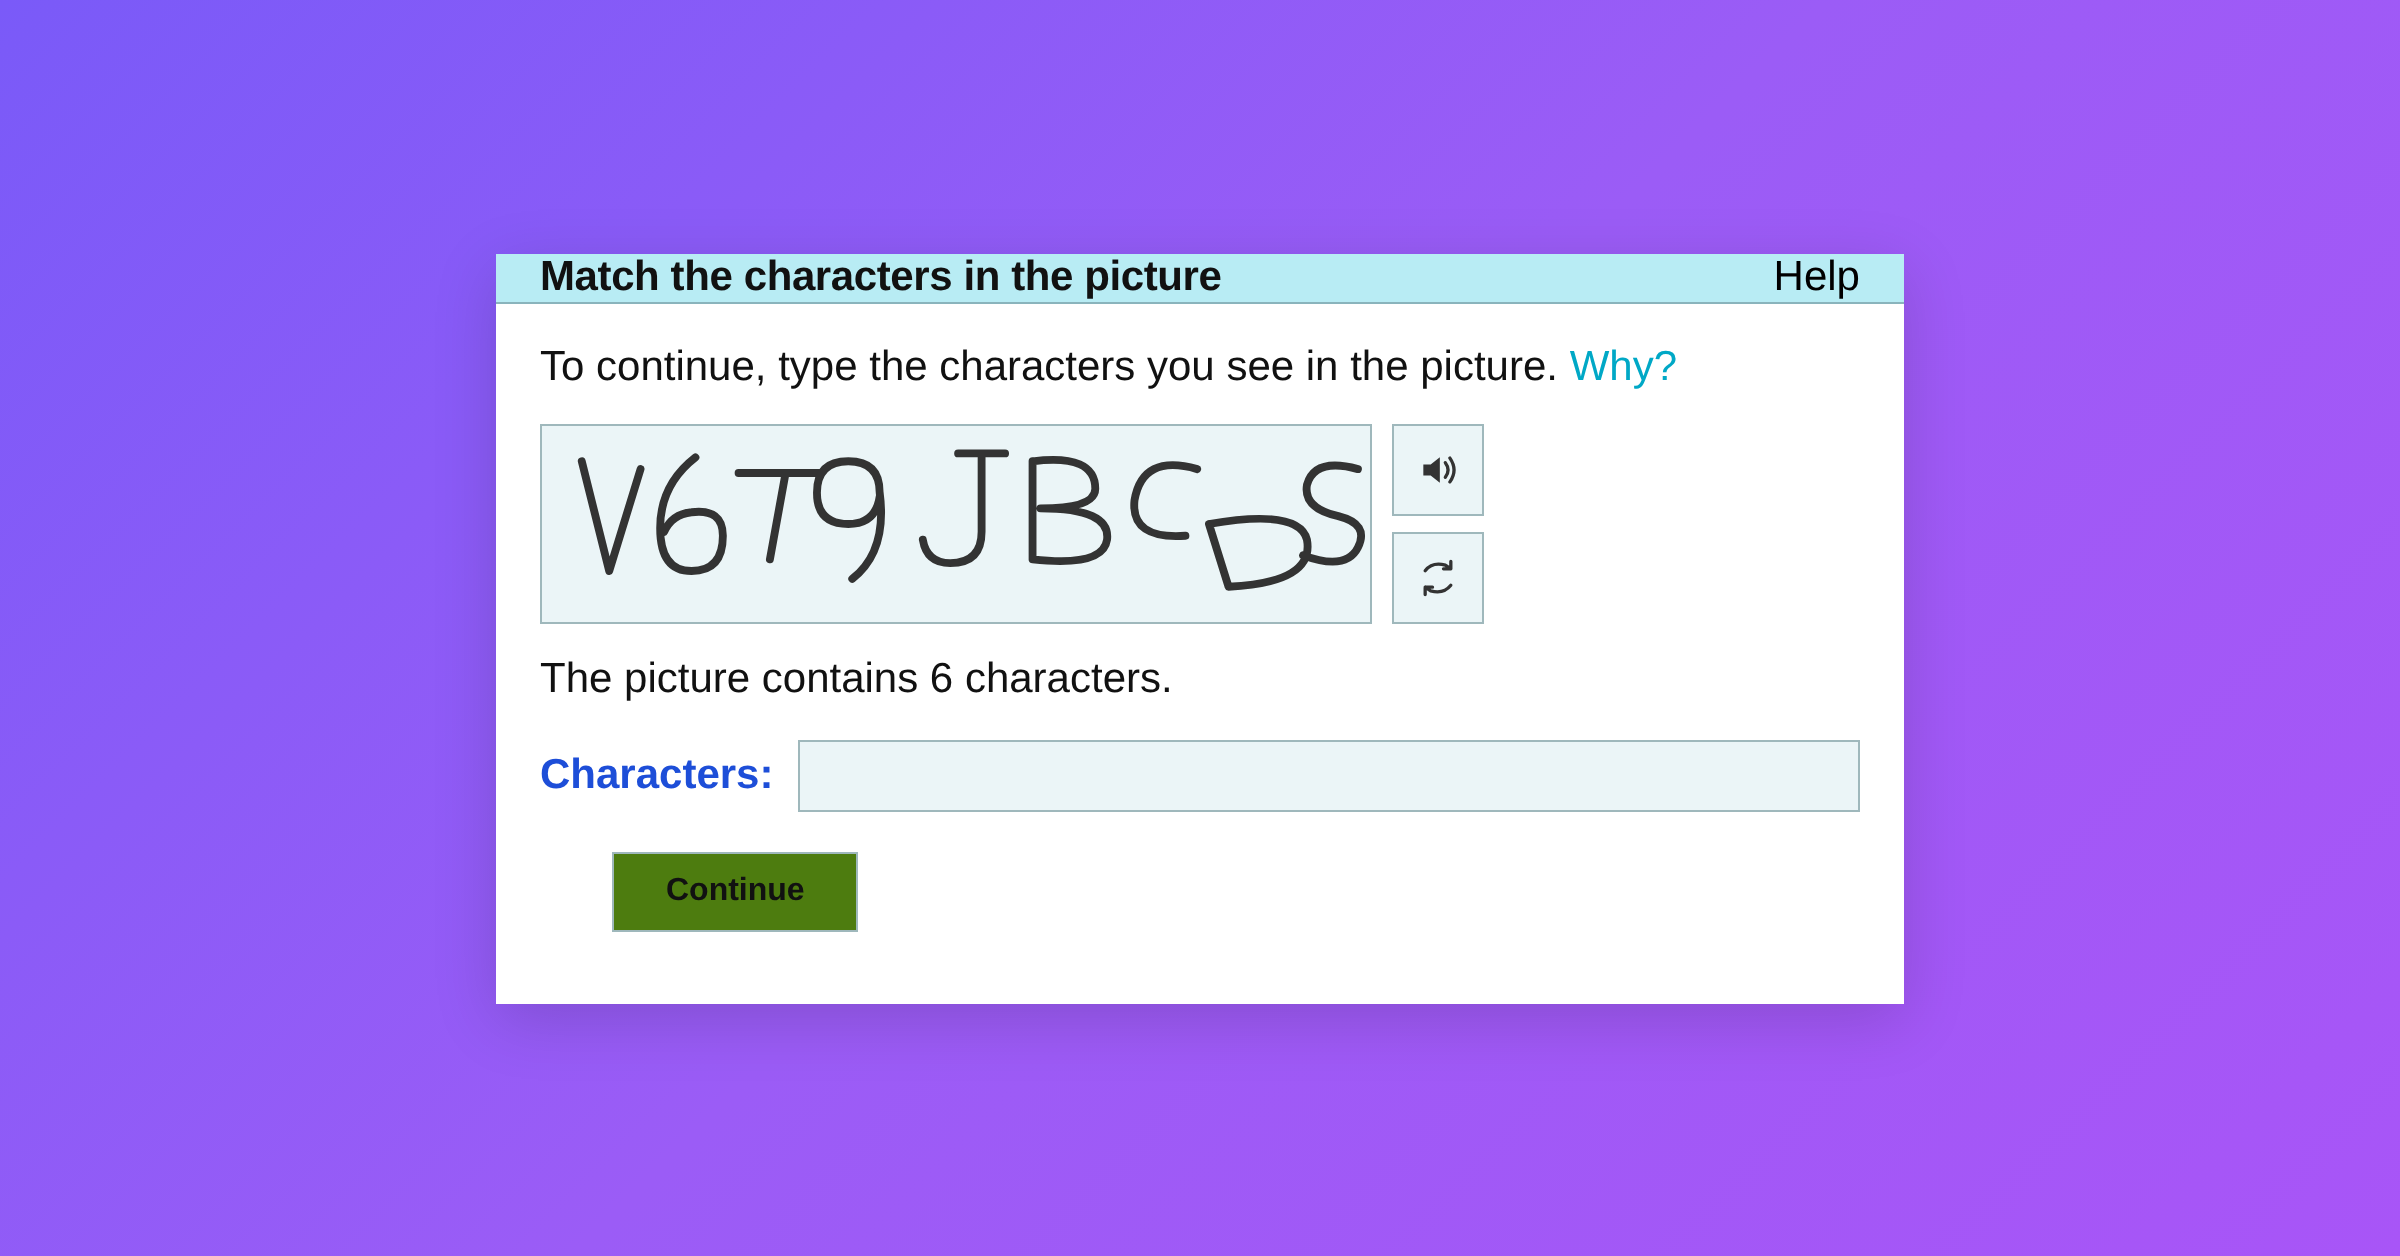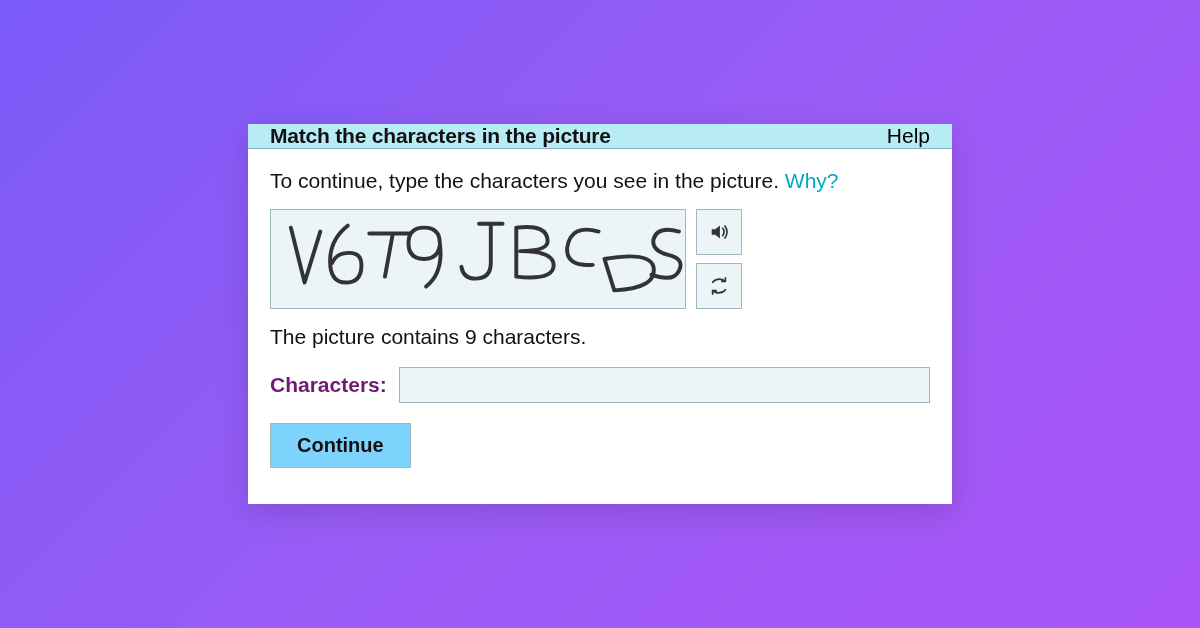--- a/index.html
+++ b/index.html
@@ -91,39 +91,40 @@
     }
     .input-row {
       display: flex;
       align-items: center;
       gap: 12px;
       margin-bottom: 20px;
     }
     .input-label {
       font-size: 21px;
       font-weight: 600;
-      color: #701a75;
+      color: #1d4ed8;
     }
     .chars-input {
       flex: 1;
       height: 36px;
       background: #ebf5f7;
       border: 1px solid #9fb8bc;
       padding: 0 8px;
       font-size: 18px;
       outline: none;
     }
     .continue-btn {
       padding: 10px 26px;
-      background: #7dd3fc;
+      background: #4d7c0f;
       border: 1px solid #9fb8bc;
-      font-size: 20px;
+      font-size: 16px;
       font-weight: 600;
       color: #111;
       cursor: pointer;
+      margin-left: 36px;
     }
   </style>
 </head>
 <body>
 
 <div class="dialog">
   <div class="header">
     <div class="header-title">Match the characters in the picture</div>
     <a class="help-link">Help</a>
   </div>
@@ -167,21 +168,21 @@
         </div>
         <div class="icon-btn">
           <svg viewBox="0 0 24 24">
             <path d="M 5 8 Q 9 3 16 5 L 19 7 M 19 7 L 19 3 M 19 7 L 15 7" stroke="#333" stroke-width="1.8" fill="none" stroke-linecap="round" stroke-linejoin="round"></path>
             <path d="M 19 16 Q 15 21 8 19 L 5 17 M 5 17 L 5 21 M 5 17 L 9 17" stroke="#333" stroke-width="1.8" fill="none" stroke-linecap="round" stroke-linejoin="round"></path>
           </svg>
         </div>
       </div>
     </div>
 
-    <div class="hint">The picture contains 9 characters.</div>
+    <div class="hint">The picture contains 6 characters.</div>
 
     <div class="input-row">
       <div class="input-label">Characters:</div>
       <input class="chars-input" type="text" value="" style="">
     </div>
 
     <button class="continue-btn">Continue</button>
   </div>
 </div>
 

